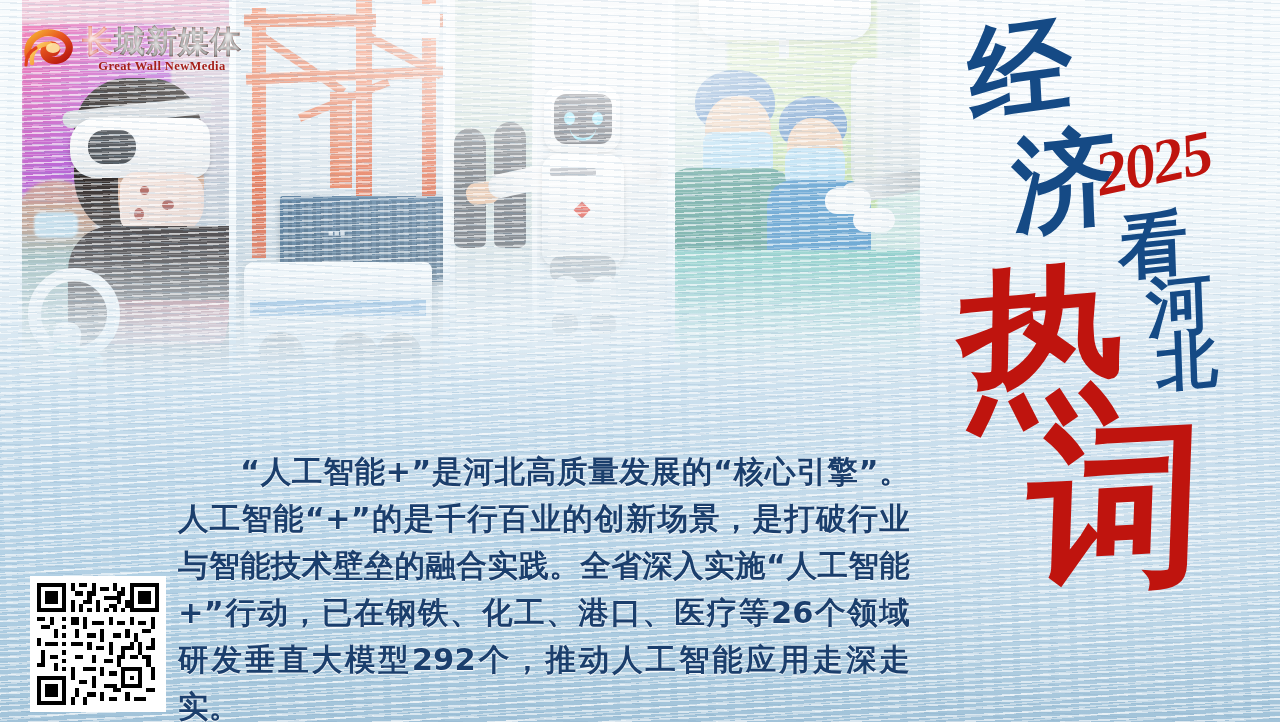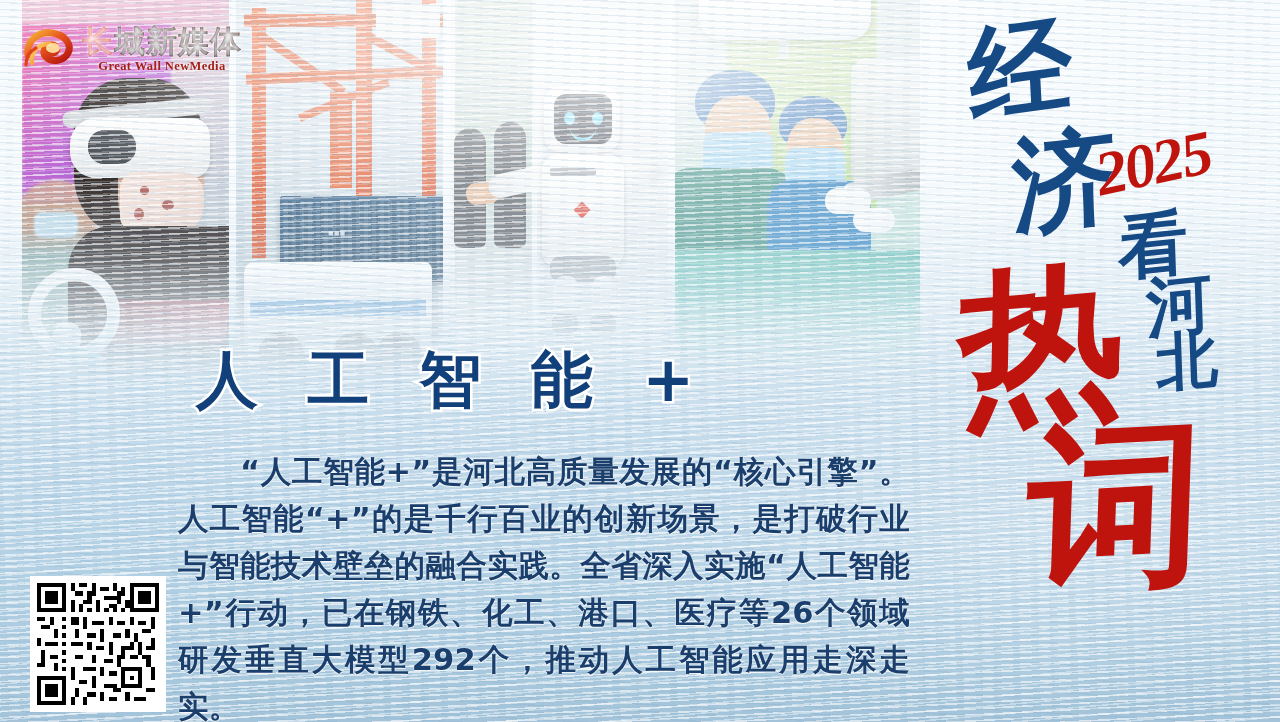--- a/index.html
+++ b/index.html
@@ -360,21 +360,20 @@
         <path d="M4 40 C4 32 8 26 14 23" fill="none" stroke="#e0431b" stroke-width="3.2" stroke-linecap="round"></path>
         <ellipse cx="31" cy="23" rx="7" ry="5" fill="#ffe9a8" opacity=".9"></ellipse>
       </svg>
     </div>
     <div class="wordmark">
       <div class="cn"><span>长</span><span class="blk">城新媒体</span></div>
       <div class="en">Great Wall NewMedia</div>
     </div>
   </div>
 
-  <div id="headline">人 工 智 能 +</div>
 
   <div id="body-text">“人工智能+”是河北高质量发展的“核心引擎”。人工智能“+”的是千行百业的创新场景，是打破行业与智能技术壁垒的融合实践。全省深入实施“人工智能+”行动，已在钢铁、化工、港口、医疗等26个领域研发垂直大模型292个，推动人工智能应用走深走实。</div>
 
   <div id="qr-wrap">
     <svg id="qr" viewBox="0 0 29 29" shape-rendering="crispEdges">
       <rect width="29" height="29" fill="#fff"></rect>
       <g fill="#000">
 
         <rect x="0" y="0" width="7" height="1"></rect>
           <rect x="0" y="6" width="7" height="1"></rect>

